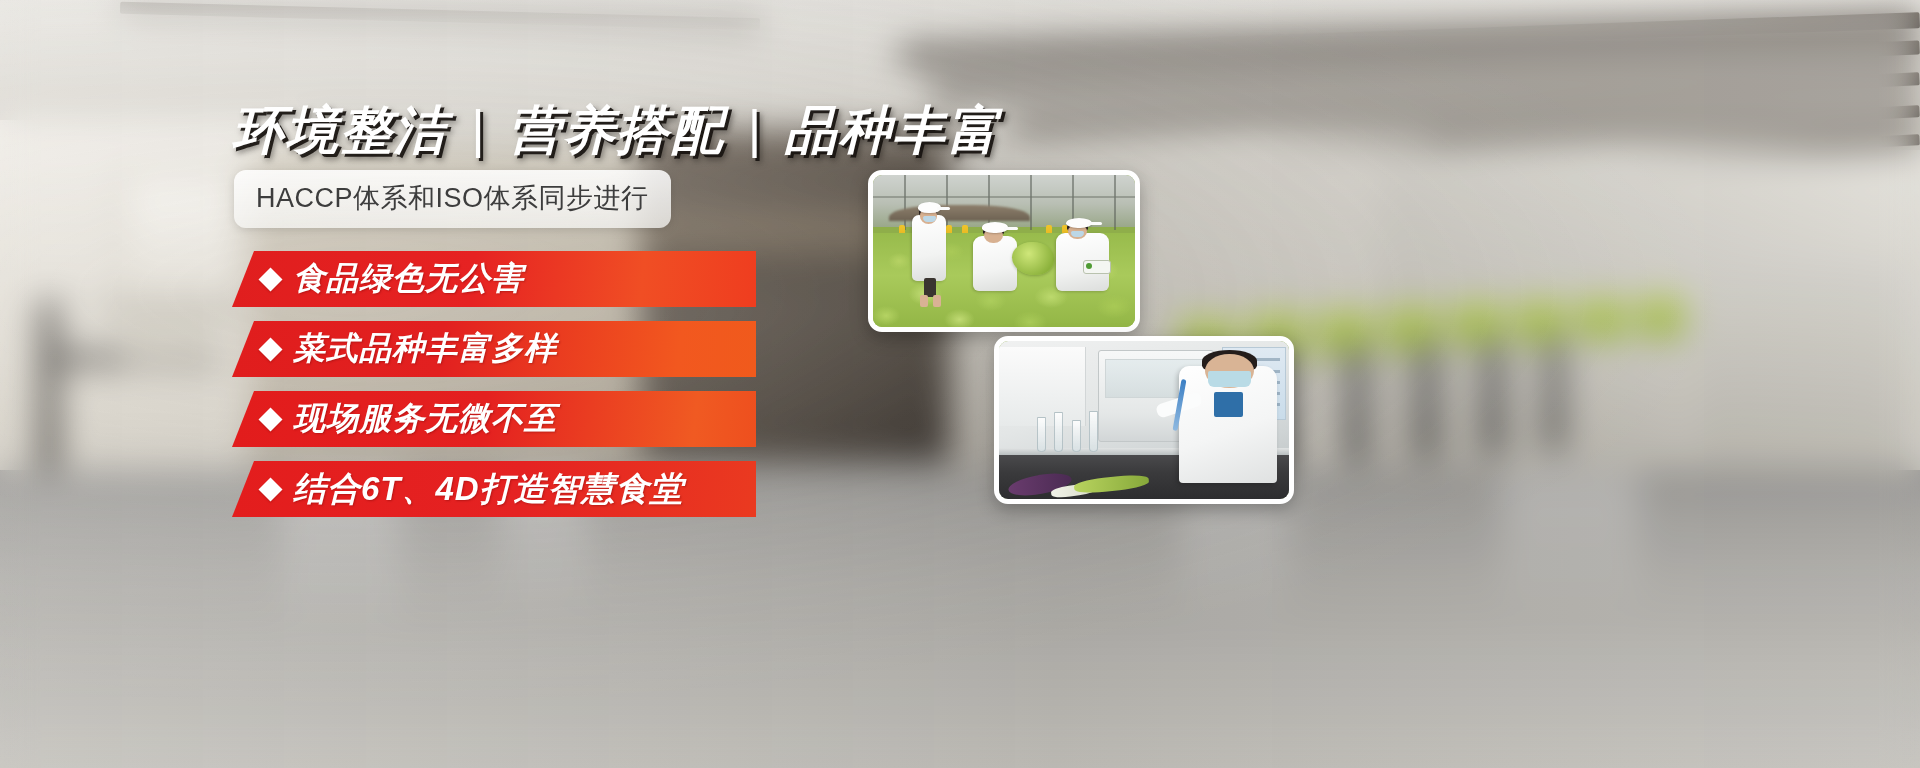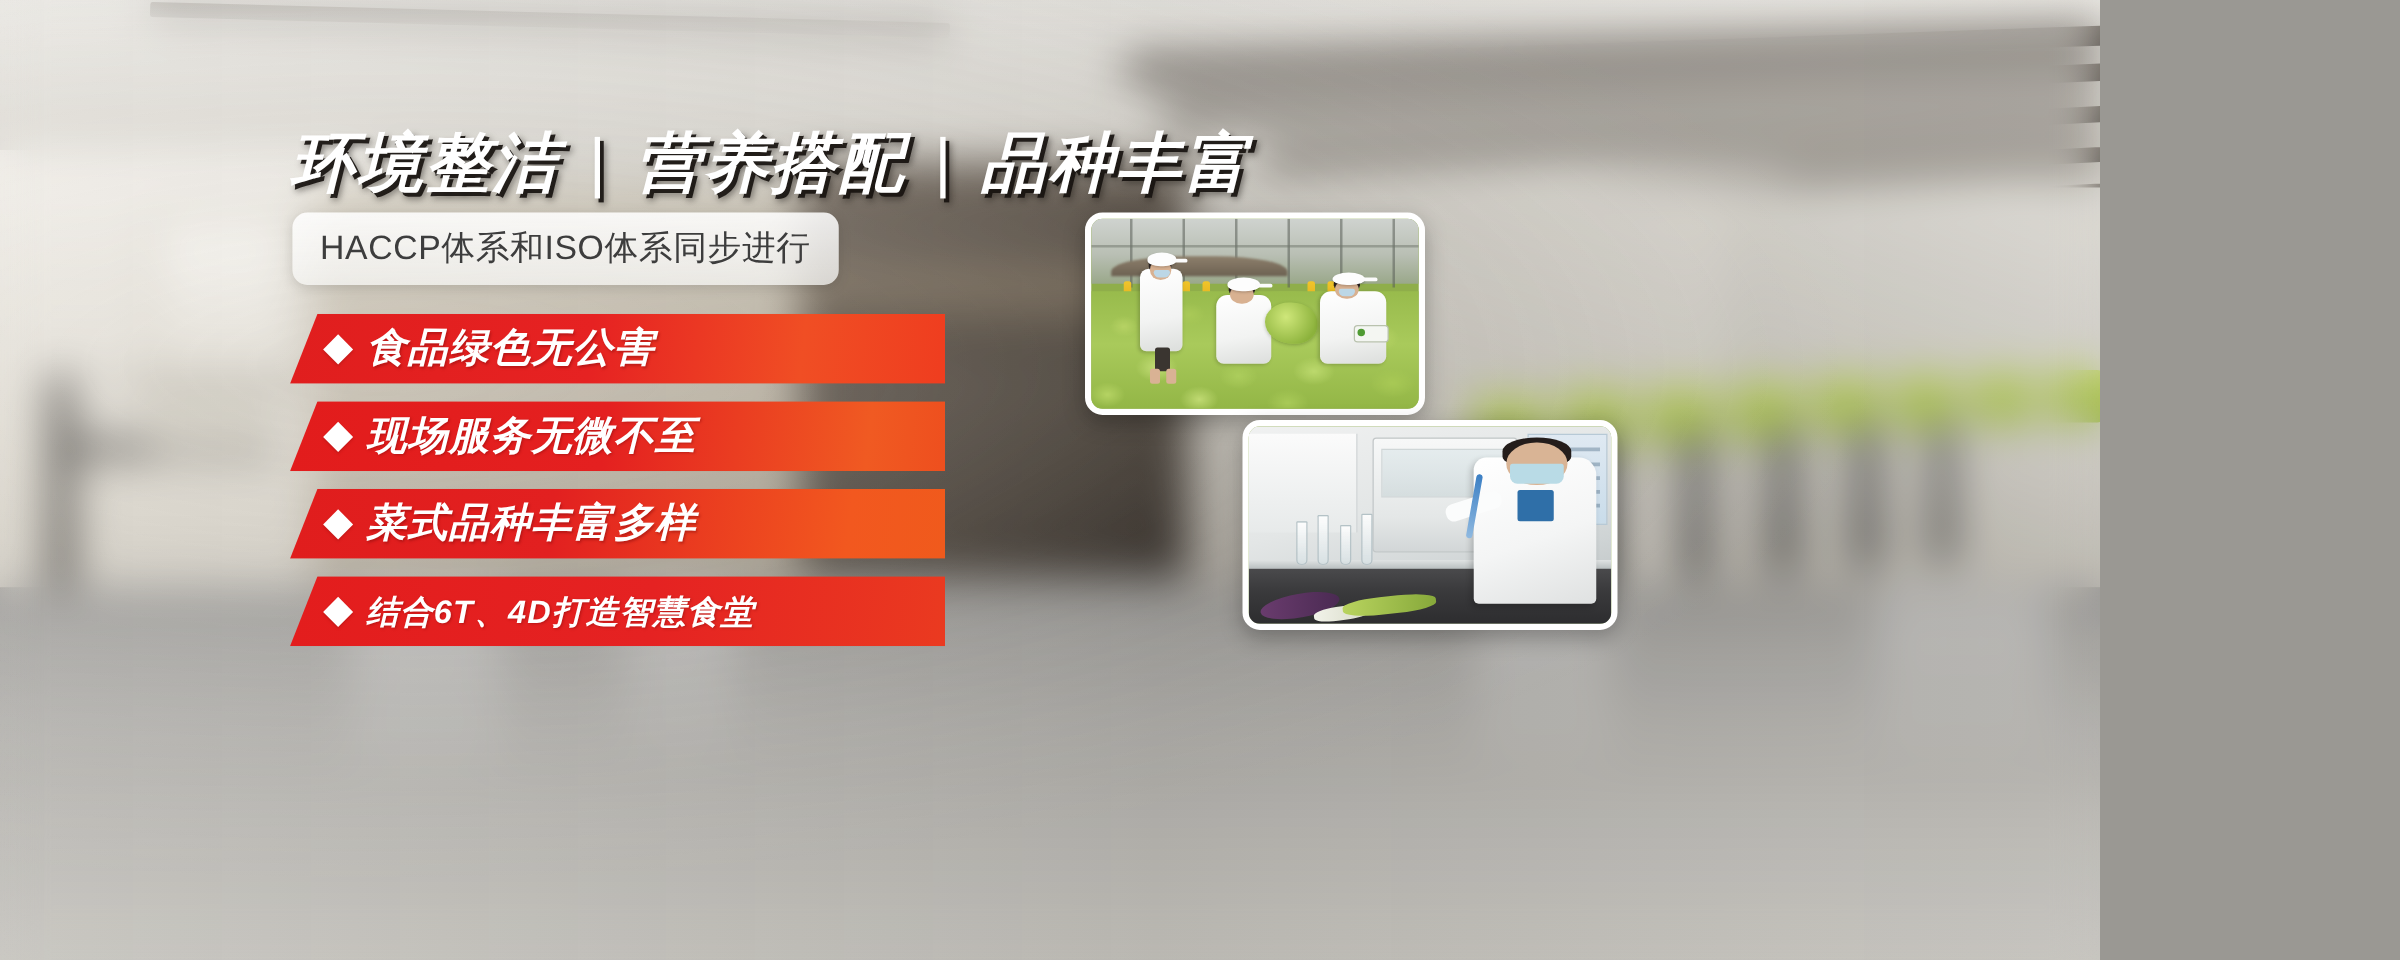--- a/index.html
+++ b/index.html
@@ -5,21 +5,21 @@
   * { box-sizing: border-box; margin: 0; padding: 0; }
   html, body {
     width: 1920px; height: 768px;
     overflow: hidden;
     font-family: "Liberation Sans", "DejaVu Sans", sans-serif;
     background: #9a9893;
   }
 
   #banner {
     position: relative;
-    width: 1680px; height: 768px;
+    width: 1920px; height: 768px;
     overflow: hidden;
   }
 
   
   .bg-root {
     position: absolute; inset: 0;
     background: #8e8c87;
     overflow: hidden;
   }
   .bg-layer { position: absolute; }
@@ -158,21 +158,21 @@
     background: #fff;
     transform: rotate(45deg);
     margin-right: 14px;
     flex: 0 0 auto;
     box-shadow: 1px 1px 2px rgba(140,18,18,.35);
   }
   .bar-1 { width: 524px; background: linear-gradient(96deg,#e01e1e 0%, #e62222 46%, #f04e24 78%, #ef3d1f 100%); margin-top: 17px; }
   .bar-2 { width: 524px; background: linear-gradient(96deg,#e01d1d 0%, #e22020 40%, #f2581f 85%, #f05a1c 100%); }
   .bar-3 { width: 524px; background: linear-gradient(96deg,#e21c1c 0%, #e42020 48%, #f05a22 88%, #ee4f1e 100%); }
   .bar-4 { width: 524px; background: linear-gradient(96deg,#e31d1d 0%, #e52222 55%, #ea3a20 100%); }
-  .bar-4 { font-size: 26px; }
+  .bar-4 { font-size: 33px; }
 
   
   .photo {
     position: absolute;
     border-radius: 14px;
     border: 5px solid #ffffff;
     overflow: hidden;
     box-shadow: 0 6px 18px rgba(0,0,0,.28);
     background: #8fae4a;
   }
@@ -462,27 +462,27 @@
     <span>品种丰富</span>
   </div>
 
   <div class="haccp">HACCP体系和ISO体系同步进行</div>
 
   <div class="bars">
     <div class="bar bar-1">
       <span class="dia" aria-label="◆"></span>
       <span>食品绿色无公害</span>
     </div>
+    <div class="bar bar-2">
+      <span class="dia" aria-label="◆"></span>
+      <span>菜式品种丰富多样</span>
+    </div>
     <div class="bar bar-3">
       <span class="dia" aria-label="◆"></span>
       <span>现场服务无微不至</span>
-    </div>
-    <div class="bar bar-2">
-      <span class="dia" aria-label="◆"></span>
-      <span>菜式品种丰富多样</span>
     </div>
     <div class="bar bar-4">
       <span class="dia" aria-label="◆"></span>
       <span>结合6T、4D打造智慧食堂</span>
     </div>
   </div>
 
   <div class="photo photo-top">
     <div class="pimg">
       <div class="gh-sky"></div>

